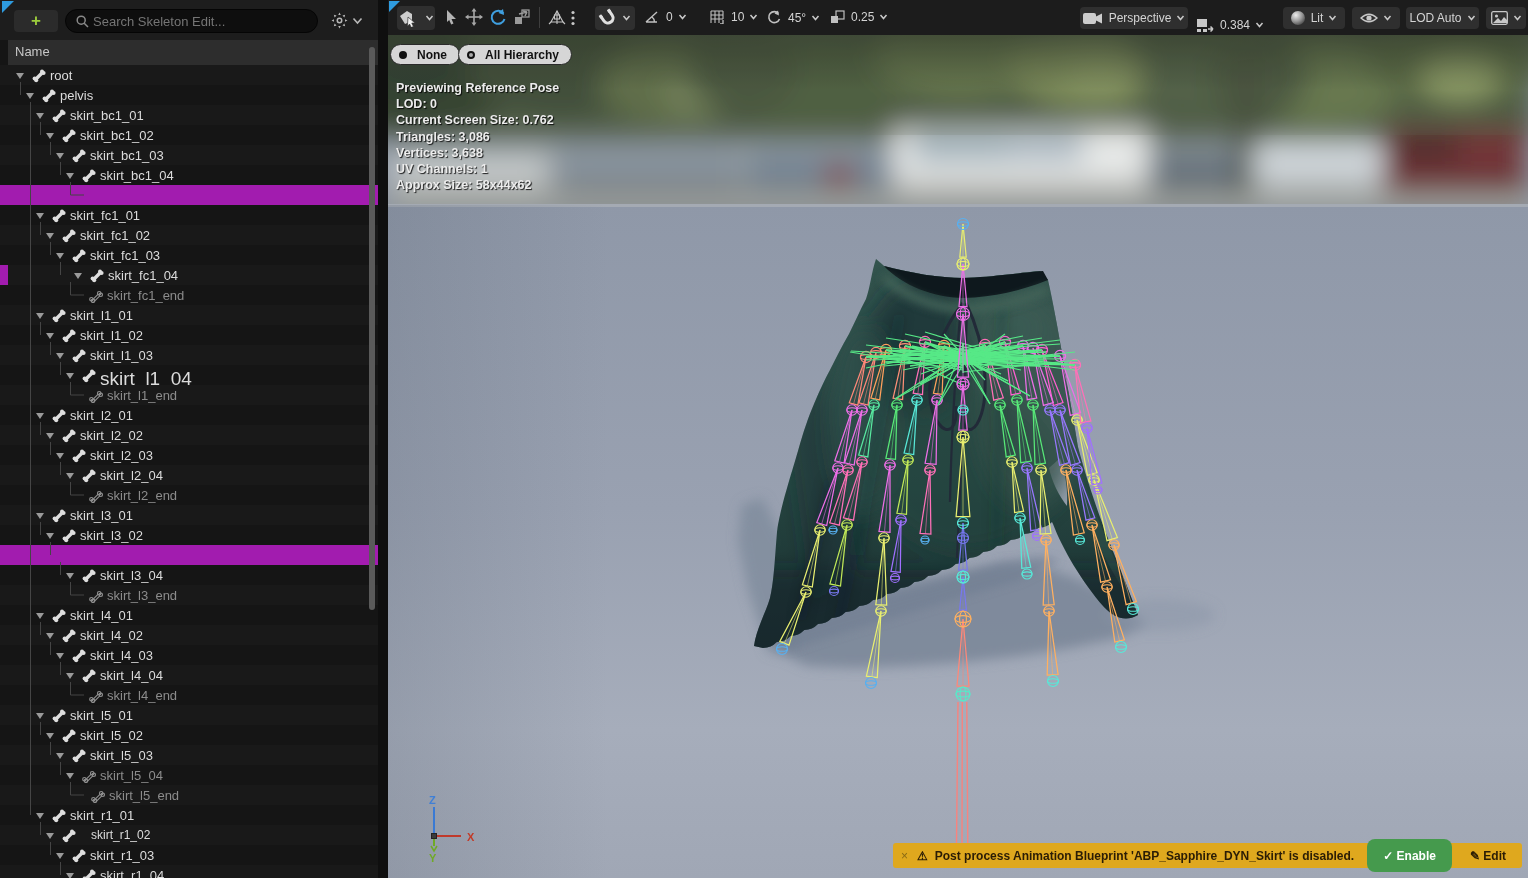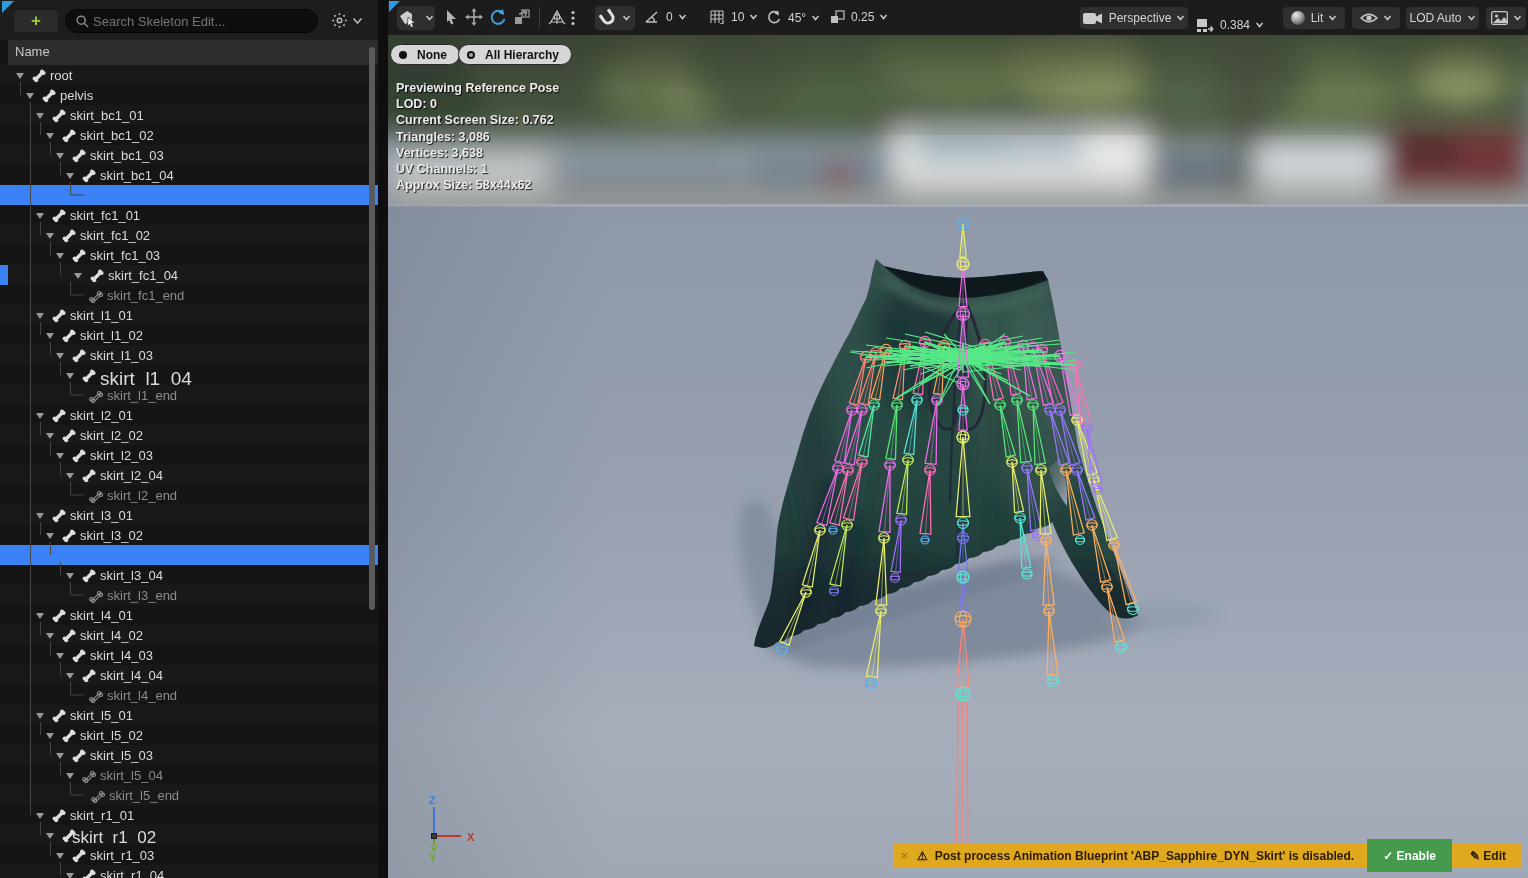--- a/index.html
+++ b/index.html
@@ -21,21 +21,21 @@
     <div class="abs" style="left:27px;top:4px;font-size:13px;color:#757575">Search Skeleton Edit...</div>
   </div>
   <svg width="17" height="17" style="position:absolute;left:331px;top:12px" viewBox="0 0 16 16">
       <path d="M8 5.2 A2.8 2.8 0 1 1 8 10.8 A2.8 2.8 0 1 1 8 5.2 M8 0.5 L9.2 2.8 L6.8 2.8 Z M8 15.5 L9.2 13.2 L6.8 13.2 Z M0.5 8 L2.8 6.8 L2.8 9.2 Z M15.5 8 L13.2 6.8 L13.2 9.2 Z M2.7 2.7 L5.2 3.4 L3.4 5.2 Z M13.3 2.7 L12.6 5.2 L10.8 3.4 Z M2.7 13.3 L3.4 10.8 L5.2 12.6 Z M13.3 13.3 L10.8 12.6 L12.6 10.8 Z" fill="#b8b8b8"></path>
       <circle cx="8" cy="8" r="1.4" fill="#1d1d1d"></circle>
     </svg>
   <svg width="11" height="8" style="position:absolute;left:352px;top:17px">
       <path d="M1.5,1.5 L5.5,6 L9.5,1.5" stroke="#b8b8b8" stroke-width="1.6" fill="none"></path>
     </svg>
   <div class="abs" style="left:8px;top:40px;width:370px;height:25px;background:#2d2d2d;color:#c8c8c8;font-size:13px;line-height:24px;padding-left:7px">Name</div>
-  <div class="abs" style="left:0;top:65px;width:378px;height:813px;background:#3b82f6;overflow:hidden">
+  <div class="abs" style="left:0;top:65px;width:378px;height:813px;background:#a21caf;overflow:hidden">
     <div class="abs" style="left:0;top:-65px;width:378px;height:878px">
     <div style="position:absolute;left:0;top:65px;width:378px;height:20px;background:#191919">
           <div style="position:absolute;left:16px;top:8px;width:0;height:0;border-left:4.5px solid transparent;border-right:4.5px solid transparent;border-top:6px solid #9a9a9a"></div>
           <svg style="position:absolute;left:31px;top:2px" width="16" height="16" viewBox="0 0 16 16">
             <g fill="#dedede">
               <path d="M3.6 11 L10 4.6 L12.4 7 L6 13.4 Z"></path>
               <circle cx="3.6" cy="11.6" r="2"></circle>
               <circle cx="5.2" cy="13.2" r="2"></circle>
               <circle cx="11" cy="4.4" r="2"></circle>
               <circle cx="12.6" cy="6" r="2"></circle>
@@ -496,21 +496,21 @@
           <div style="position:absolute;left:46px;top:8px;width:0;height:0;border-left:4.5px solid transparent;border-right:4.5px solid transparent;border-top:6px solid #9a9a9a"></div>
           <svg style="position:absolute;left:61px;top:2px" width="16" height="16" viewBox="0 0 16 16">
             <g fill="#dedede">
               <path d="M3.6 11 L10 4.6 L12.4 7 L6 13.4 Z"></path>
               <circle cx="3.6" cy="11.6" r="2"></circle>
               <circle cx="5.2" cy="13.2" r="2"></circle>
               <circle cx="11" cy="4.4" r="2"></circle>
               <circle cx="12.6" cy="6" r="2"></circle>
             </g>
           </svg>
-          <div style="position:absolute;left:72px;top:2.5px;font-size:17px;color:#dcdcdc;white-space:nowrap">skirt_r1_02</div>
+          <div style="position:absolute;left:91px;top:2.5px;font-size:12px;color:#dcdcdc;white-space:nowrap">skirt_r1_02</div>
         </div>
         <div style="position:absolute;left:0;top:845px;width:378px;height:20px;background:#151515">
           <div style="position:absolute;left:56px;top:8px;width:0;height:0;border-left:4.5px solid transparent;border-right:4.5px solid transparent;border-top:6px solid #9a9a9a"></div>
           <svg style="position:absolute;left:71px;top:2px" width="16" height="16" viewBox="0 0 16 16">
             <g fill="#dedede">
               <path d="M3.6 11 L10 4.6 L12.4 7 L6 13.4 Z"></path>
               <circle cx="3.6" cy="11.6" r="2"></circle>
               <circle cx="5.2" cy="13.2" r="2"></circle>
               <circle cx="11" cy="4.4" r="2"></circle>
               <circle cx="12.6" cy="6" r="2"></circle>
@@ -1383,16 +1383,16 @@
   <div class="abs" style="left:70px;top:44px;height:21px;background:#d6d6d6;border:1.5px solid #2a2a2a;border-radius:10.5px;padding:0 12px 0 8px;display:flex;align-items:center;font-size:12px;font-weight:bold;color:#111">
     <span style="display:inline-block;width:8px;height:8px;border-radius:50%;background:#aaa;border:2px solid #111;margin-right:10px"></span>All Hierarchy</div>
 
   <div class="abs" style="left:8px;top:80px;font-size:12.5px;font-weight:bold;color:#ececec;line-height:16.2px;text-shadow:1px 1px 1px rgba(0,0,0,0.85)">
 Previewing Reference Pose<br>LOD: 0<br>Current Screen Size: 0.762<br>Triangles: 3,086<br>Vertices: 3,638<br>UV Channels: 1<br>Approx Size: 58x44x62</div>
 
   <div class="abs" style="left:505px;top:843px;width:629px;height:25px;background:#dfa81e;border-radius:3px;display:flex;align-items:center;font-size:12px;font-weight:bold;color:#2a1c05;white-space:nowrap">
     <span style="margin-left:8px;color:#8a6a14;font-weight:normal;font-size:12px">×</span>
     <span style="margin-left:9px;font-size:12px">⚠</span>
     <span style="margin-left:7px">Post process Animation Blueprint 'ABP_Sapphire_DYN_Skirt' is disabled.</span>
-    <span style="margin-left:auto;background:#459a4d;color:#fff;border-radius:0;height:33px;display:inline-flex;align-items:center;padding:8px 16px">✓&nbsp;Enable</span>
+    <span style="margin-left:auto;background:#459a4d;color:#fff;border-radius:8px;height:33px;display:inline-flex;align-items:center;padding:8px 16px">✓&nbsp;Enable</span>
     <span style="margin-left:18px;margin-right:16px">✎&nbsp;Edit</span>
   </div>
 </div>
 
 </body></html>

